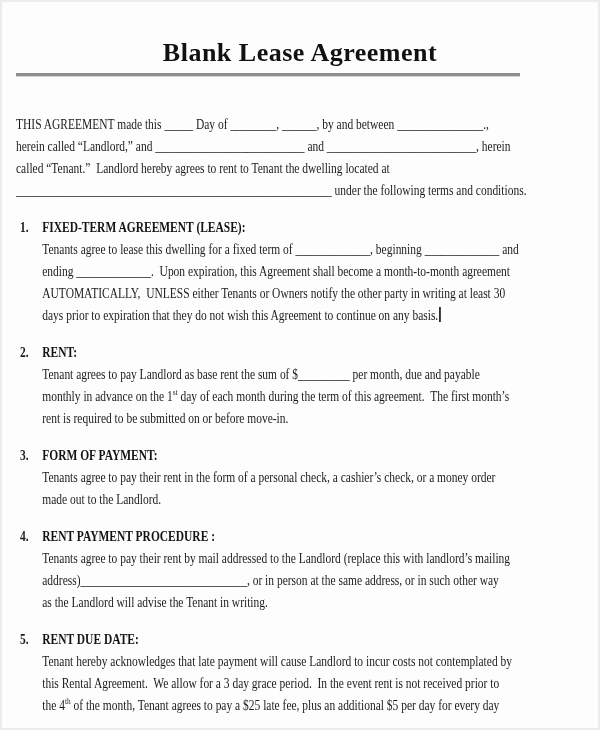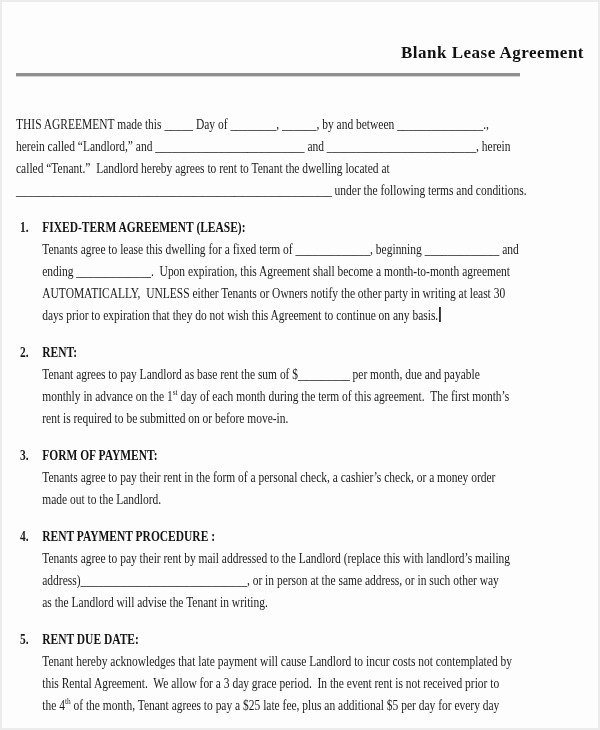--- a/index.html
+++ b/index.html
@@ -6,22 +6,22 @@
   .page {
     width: 600px; height: 730px; box-sizing: border-box;
     background: #fdfdfd;
     border: 2px solid #ececec;
     font-family: "Liberation Serif", "DejaVu Serif", serif;
     color: #1b1b1b;
     overflow: hidden;
   }
   .inner { padding: 36px 14px 0 14px; }
   .title {
-    text-align: right;
-    font-size: 17px; font-weight: bold;
+    text-align: center;
+    font-size: 26px; font-weight: bold;
     line-height: 30px; letter-spacing: 0.5px;
     color: #111;
   }
   .rule {
     width: 504px; height: 3px;
     background: #8f8f8f;
     box-shadow: 0 1px 0 #d2d2d2;
     margin-top: 5px;
   }
   .scalex {

